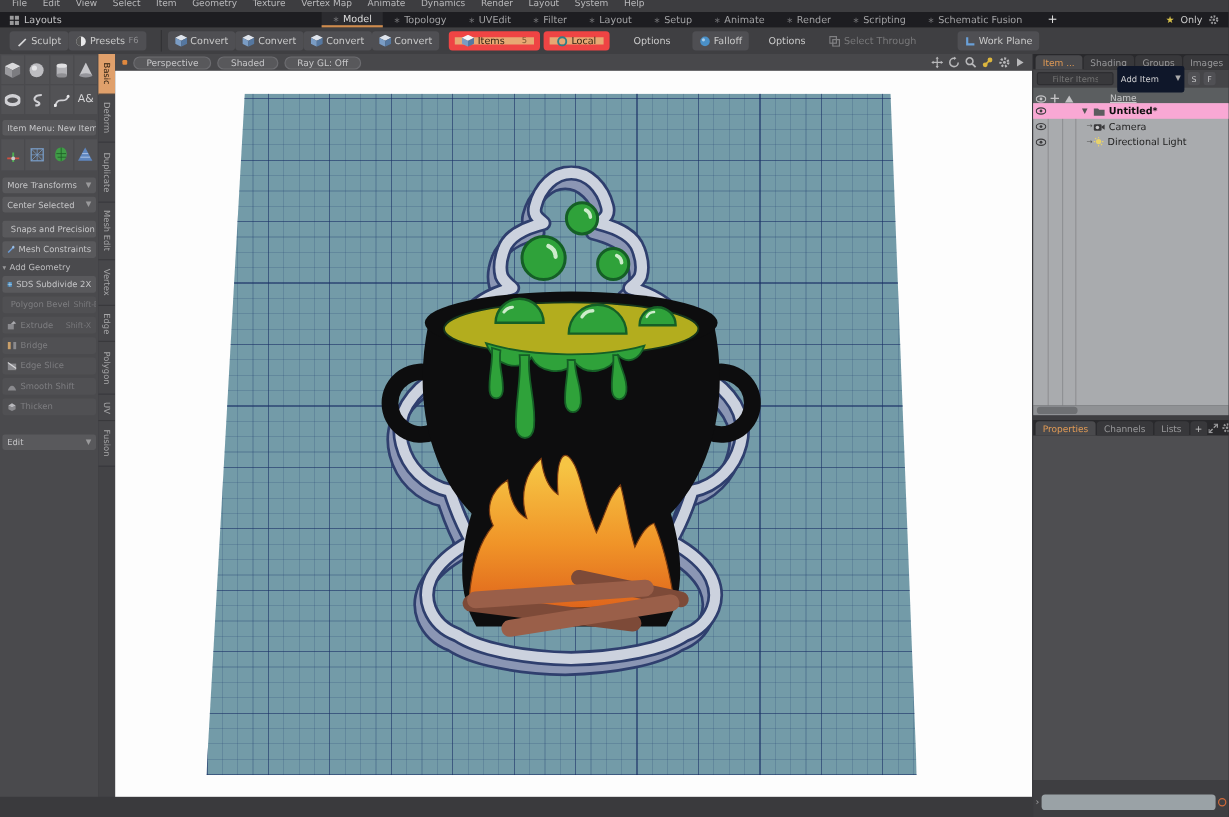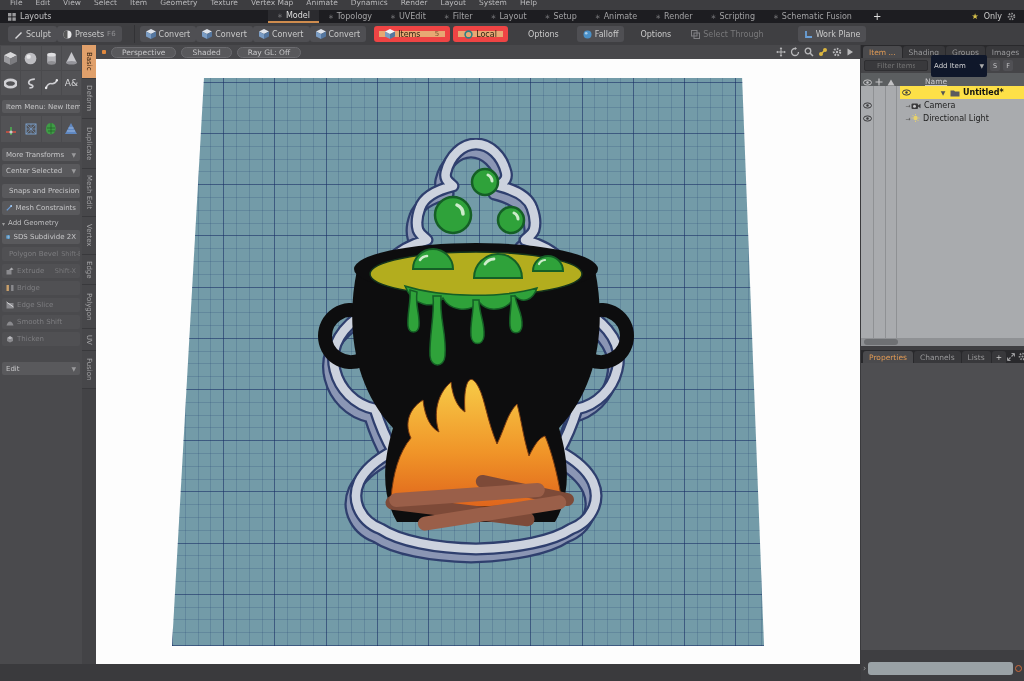--- a/index.html
+++ b/index.html
@@ -603,21 +603,21 @@
         </div>
       <div class="c">
           <svg class="icon" width="8" height="7" viewBox="0 0 8 7">
             <path d="M4 0.5 L7.5 6.5 H0.5 Z" fill="#c3c3c5"></path>
           </svg>
         </div>
       <span style="margin-left:28px;">Name</span>
     </div>
     <div id="itemlist">
       <div class="colguides"></div>
-      <div class="irow" style="background:#fde047;margin-left:39px;">
+      <div class="irow" style="background:#f9a8d4;">
         <div class="eyec">
             <svg class="icon" width="9" height="7" viewBox="0 0 9 7">
               <ellipse cx="4.5" cy="3.5" rx="4" ry="2.6" fill="none" stroke="#3c3c3e" stroke-width="1"></ellipse>
               <circle cx="4.5" cy="3.5" r="1.2" fill="#3c3c3e"></circle>
             </svg>
           </div>
         <div class="gap"></div>
         <div class="disc">▼</div>
         <svg class="icon" width="10" height="8" viewBox="0 0 10 8">
             <path d="M0.5 1.5 H4 L5 2.5 H9.5 V7.5 H0.5 Z" fill="#5b5b5e"></path>

